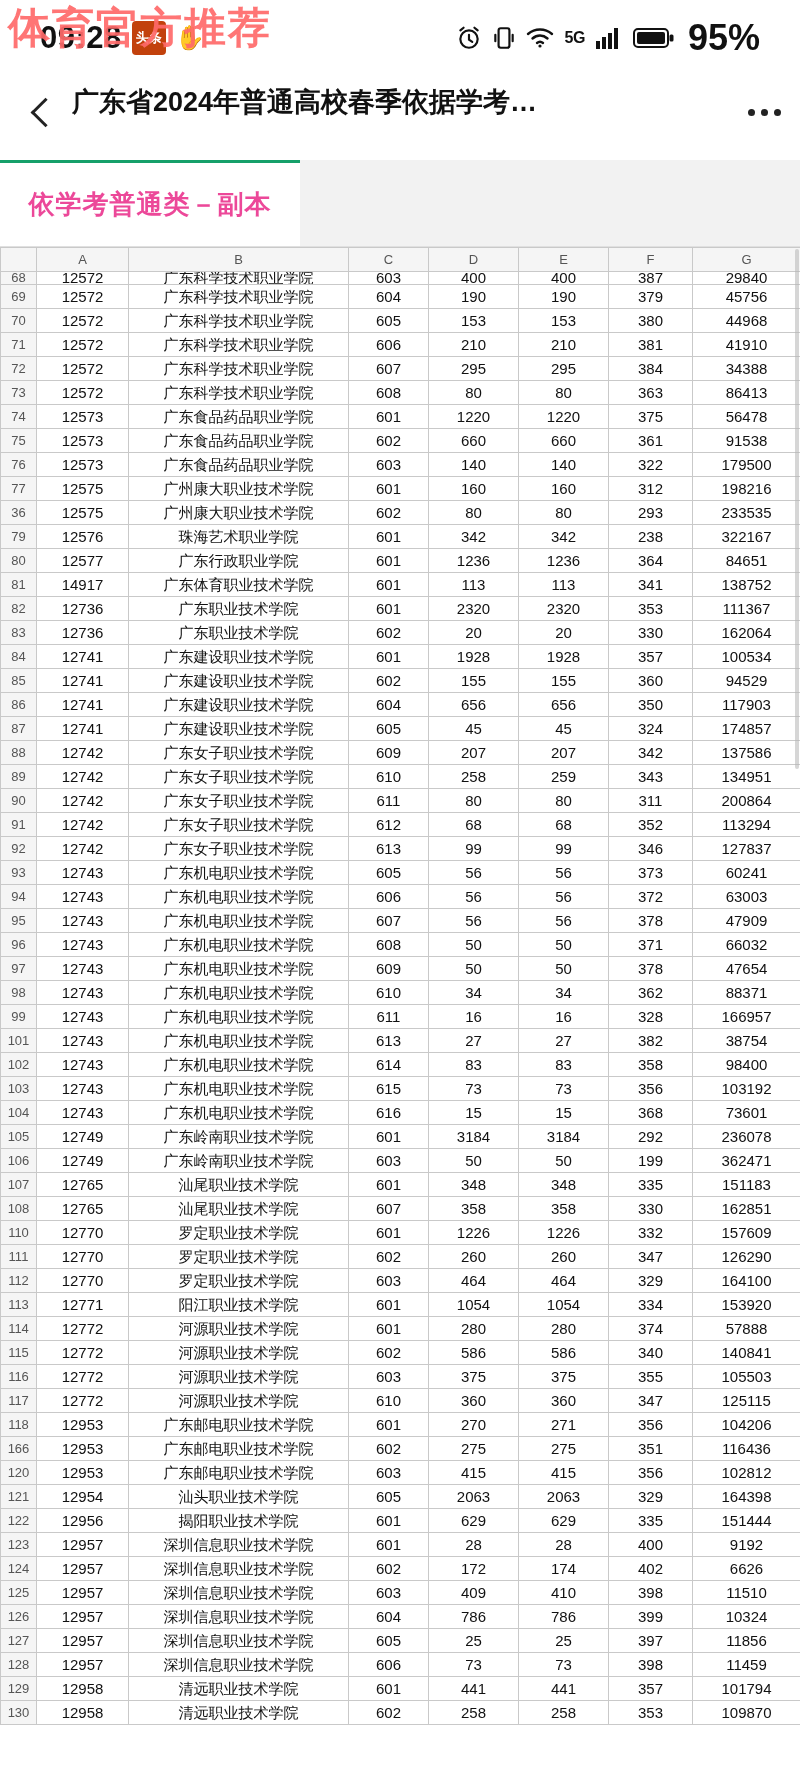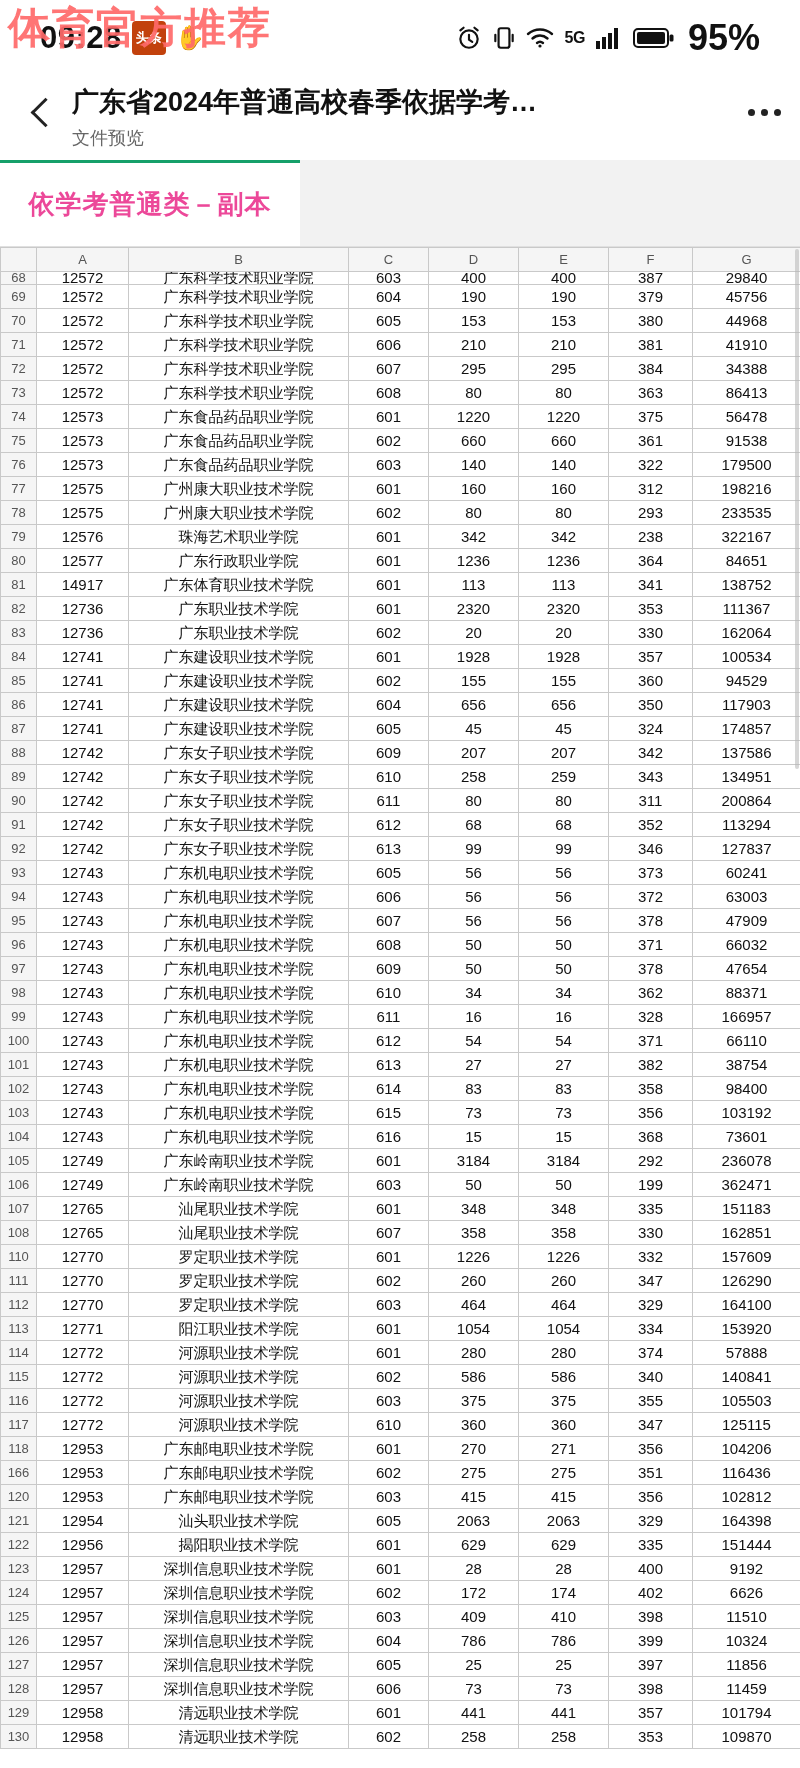--- a/index.html
+++ b/index.html
@@ -289,21 +289,20 @@
     </div>
     <div class="watermark">体育官方推荐</div>
   </div>
 
   <div class="appbar">
     <div class="back-btn">
       <div class="chev"></div>
     </div>
     <div class="titlewrap">
       <div class="app-title">广东省2024年普通高校春季依据学考…</div>
-      <div class="app-sub">文件预览</div>
     </div>
     <div class="more-btn">
       <div class="dots">
           <i></i>
           <i></i>
           <i></i>
         </div>
     </div>
   </div>
 
@@ -432,21 +431,21 @@
             <td class="rowhdr">77</td>
             <td>12575</td>
             <td class="col-b">广州康大职业技术学院</td>
             <td>601</td>
             <td>160</td>
             <td>160</td>
             <td>312</td>
             <td>198216</td>
           </tr>
           <tr>
-            <td class="rowhdr">78</td>
+            <td class="rowhdr">36</td>
             <td>12575</td>
             <td class="col-b">广州康大职业技术学院</td>
             <td>602</td>
             <td>80</td>
             <td>80</td>
             <td>293</td>
             <td>233535</td>
           </tr>
           <tr>
             <td class="rowhdr">79</td>
@@ -652,30 +651,20 @@
             <td class="rowhdr">99</td>
             <td>12743</td>
             <td class="col-b">广东机电职业技术学院</td>
             <td>611</td>
             <td>16</td>
             <td>16</td>
             <td>328</td>
             <td>166957</td>
           </tr>
           <tr>
-            <td class="rowhdr">100</td>
-            <td>12743</td>
-            <td class="col-b">广东机电职业技术学院</td>
-            <td>612</td>
-            <td>54</td>
-            <td>54</td>
-            <td>371</td>
-            <td>66110</td>
-          </tr>
-          <tr>
             <td class="rowhdr">101</td>
             <td>12743</td>
             <td class="col-b">广东机电职业技术学院</td>
             <td>613</td>
             <td>27</td>
             <td>27</td>
             <td>382</td>
             <td>38754</td>
           </tr>
           <tr>

